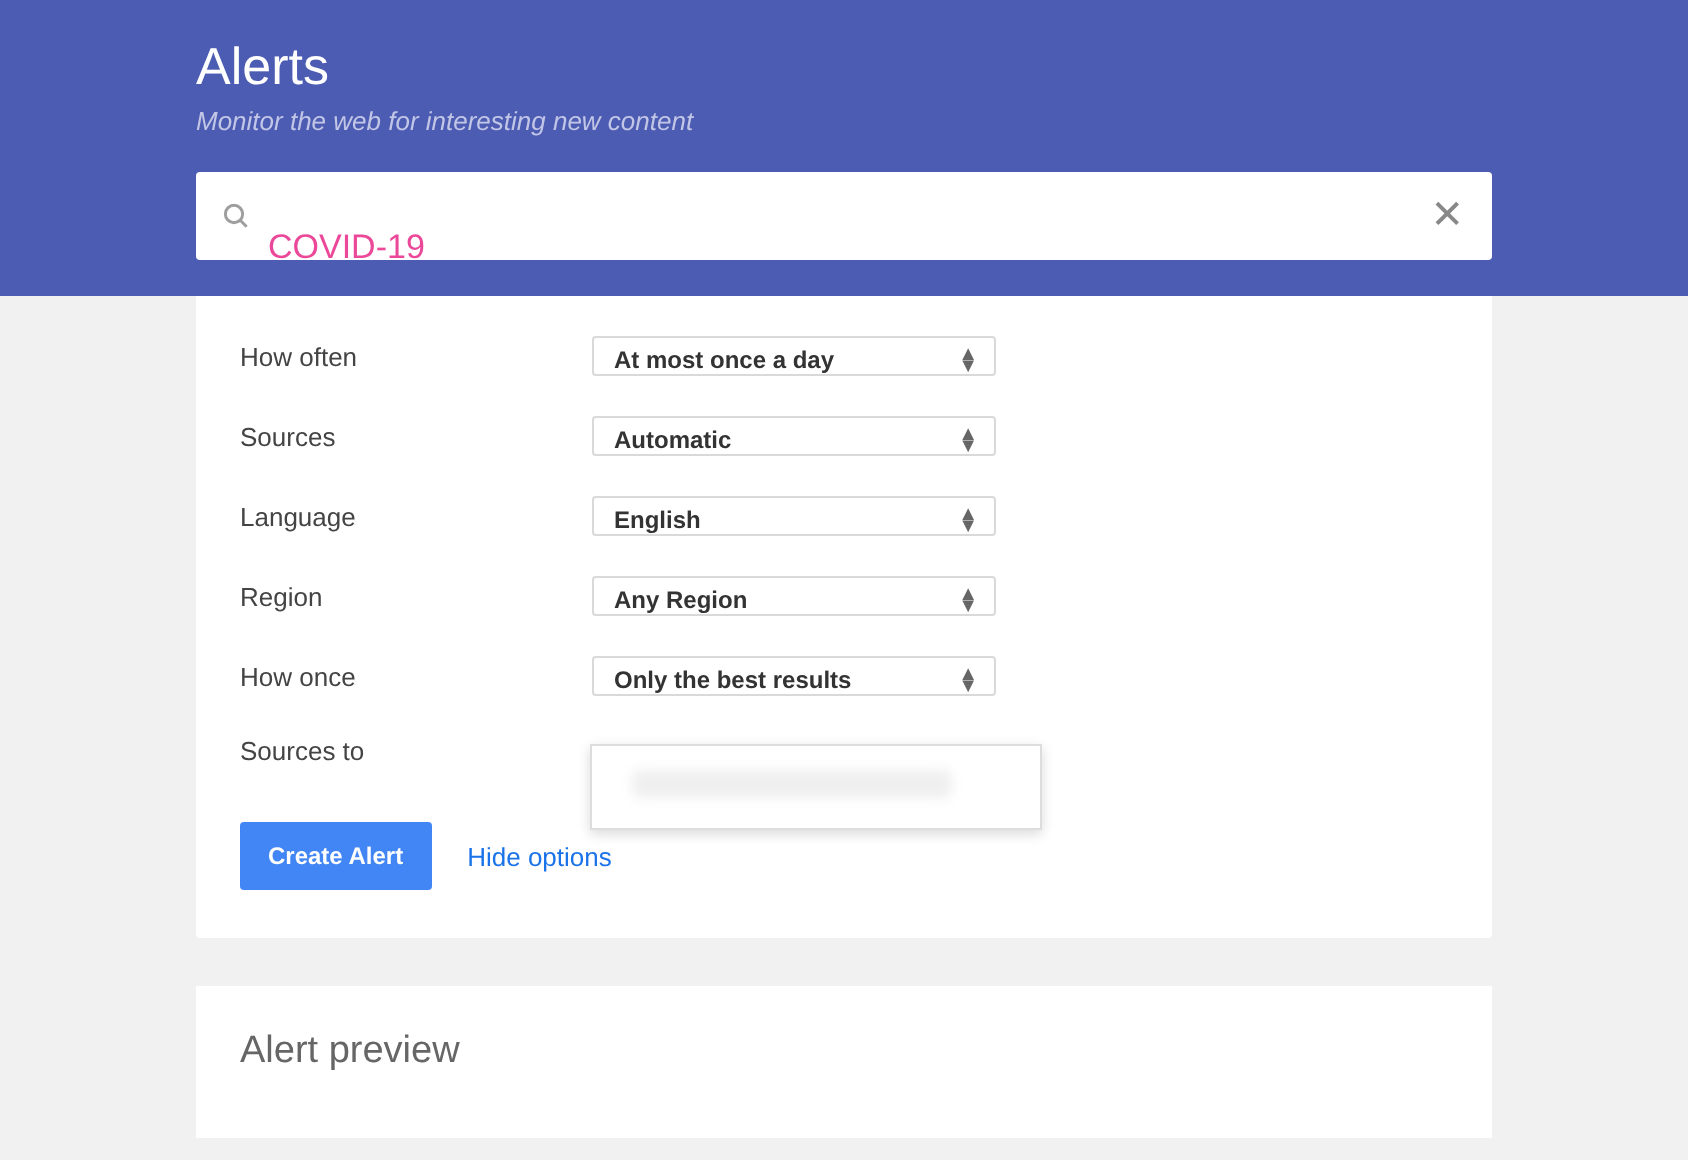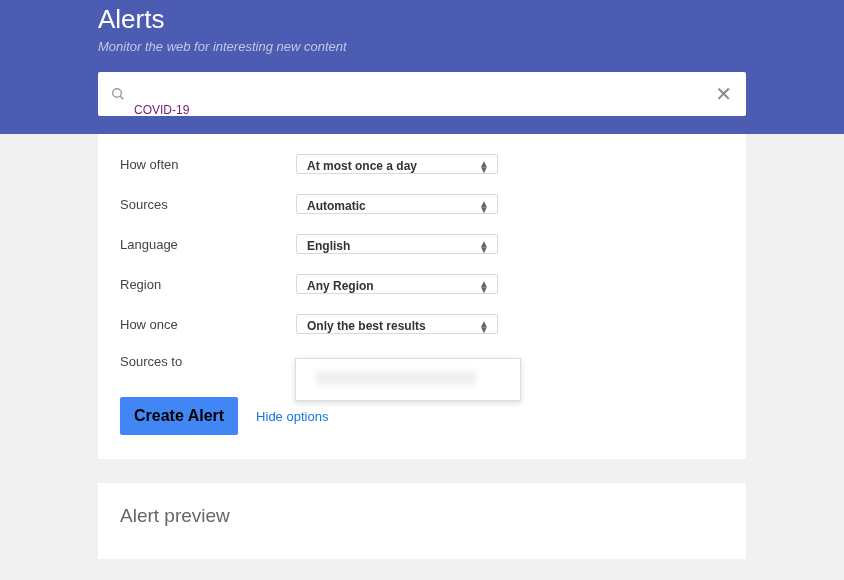--- a/index.html
+++ b/index.html
@@ -6,21 +6,21 @@
   body {
     font-family: Arial, "Helvetica Neue", Helvetica, sans-serif;
     background: #f1f1f1;
     width: 844px;
     height: 580px;
     overflow: hidden;
     position: relative;
   }
   .header {
     background: #4d5cb3;
-    padding: 4px 0 18px 0;
+    padding: 18px 0 18px 0;
     color: #fff;
   }
   .header-inner {
     width: 648px;
     margin: 0 auto;
   }
   .title {
     font-size: 26px;
     font-weight: 400;
     margin-bottom: 4px;
@@ -43,22 +43,22 @@
   .search-icon {
     color: #9e9e9e;
     margin-right: 8px;
     display: flex;
     align-items: center;
   }
   .search-input {
     flex: 1;
     border: none;
     outline: none;
-    font-size: 12px;
-    color: #701a75;
+    font-size: 17px;
+    color: #ec4899;
     background: transparent;
     margin-top: 31px;
   }
   .clear-btn {
     color: #888;
     cursor: pointer;
     font-size: 20px;
     line-height: 1;
     padding: 0 2px;
   }
@@ -107,23 +107,23 @@
     align-items: center;
   }
   .actions {
     display: flex;
     align-items: center;
     gap: 18px;
     margin-top: 10px;
   }
   .create-btn {
     background: #4285f4;
-    color: #000000;
+    color: #ffffff;
     border: none;
-    font-size: 16px;
+    font-size: 12px;
     font-weight: 700;
     padding: 10px 14px;
     border-radius: 2px;
     cursor: pointer;
   }
   .hide-link {
     color: #1a73e8;
     font-size: 13px;
     cursor: pointer;
   }

